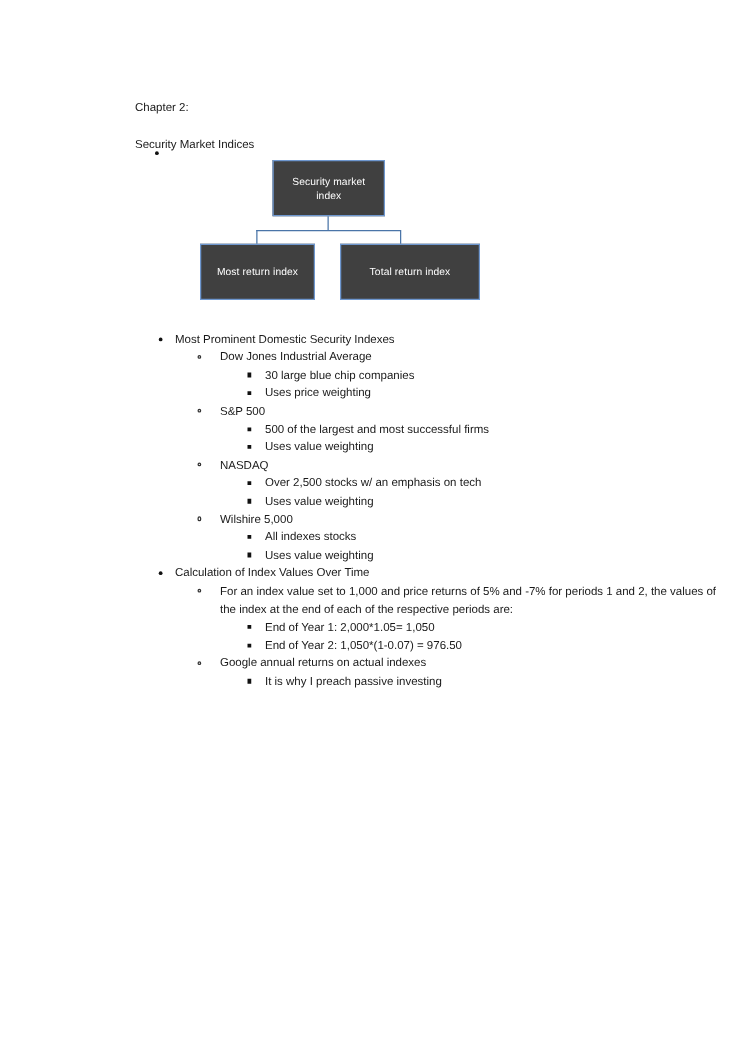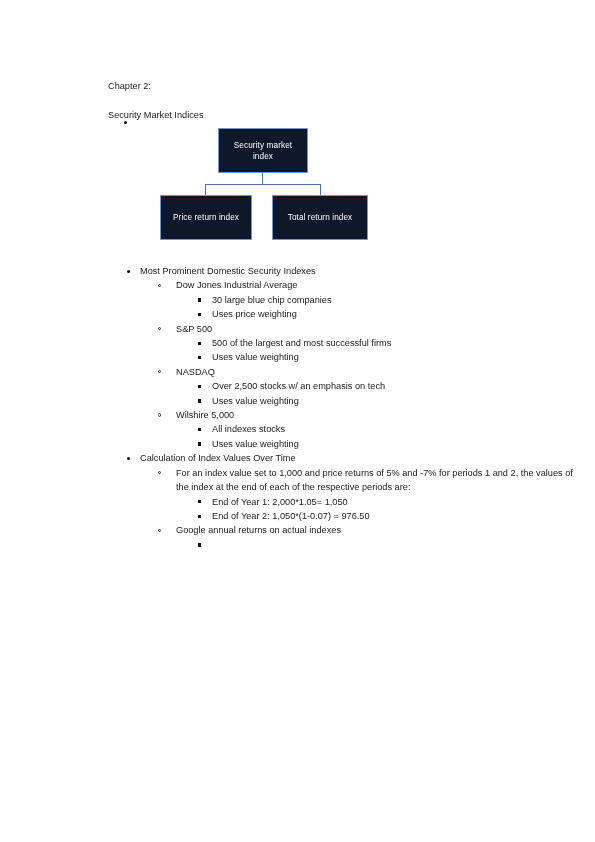--- a/index.html
+++ b/index.html
@@ -57,21 +57,21 @@
   .diagram {
     position: absolute;
     left: 110px;
     top: 126px;
     width: 230px;
     height: 120px;
   }
   .node {
     position: absolute;
     box-sizing: border-box;
-    background: #0f172a;
+    background: #404040;
     border: 1px solid #6E97CF;
     color: #ffffff;
     font-size: 8.2px;
     line-height: 11px;
     text-align: center;
     display: flex;
     align-items: center;
     justify-content: center;
     padding: 2px 4px;
     letter-spacing: 0.1px;
@@ -84,21 +84,21 @@
   }
   .node-left {
     left: 10px;
     top: 69px;
     width: 92px;
     height: 45px;
   }
   .node-right {
     left: 122px;
     top: 69px;
-    width: 96px;
+    width: 112px;
     height: 45px;
   }
   .connector {
     position: absolute;
     background: #4A75A8;
   }
   
   .conn-drop {
     left: 112px;
     top: 47px;
@@ -202,21 +202,21 @@
   <div class="diagram">
     <div class="connector conn-drop"></div>
     <div class="connector conn-bar"></div>
     <div class="connector conn-stem-left"></div>
     <div class="connector conn-stem-right"></div>
 
     <div class="node node-root">
       <span>Security market index</span>
     </div>
     <div class="node node-left">
-      <span>Price return index</span>
+      <span>Most return index</span>
     </div>
     <div class="node node-right">
       <span>Total return index</span>
     </div>
   </div>
 
   <div class="outline" id="outline-root">
       <div class="li lvl1">
         <span class="marker">
           <span class="glyph"></span>
@@ -322,16 +322,17 @@
       <div class="li lvl2">
         <span class="marker">
           <span class="glyph"></span>
         </span>
         <span class="txt">Google annual returns on actual indexes</span>
       </div>
       <div class="li lvl3">
         <span class="marker">
           <span class="glyph"></span>
         </span>
+        <span class="txt">It is why I preach passive investing</span>
       </div>
     </div>
 
 </div>
 
 </body></html>

